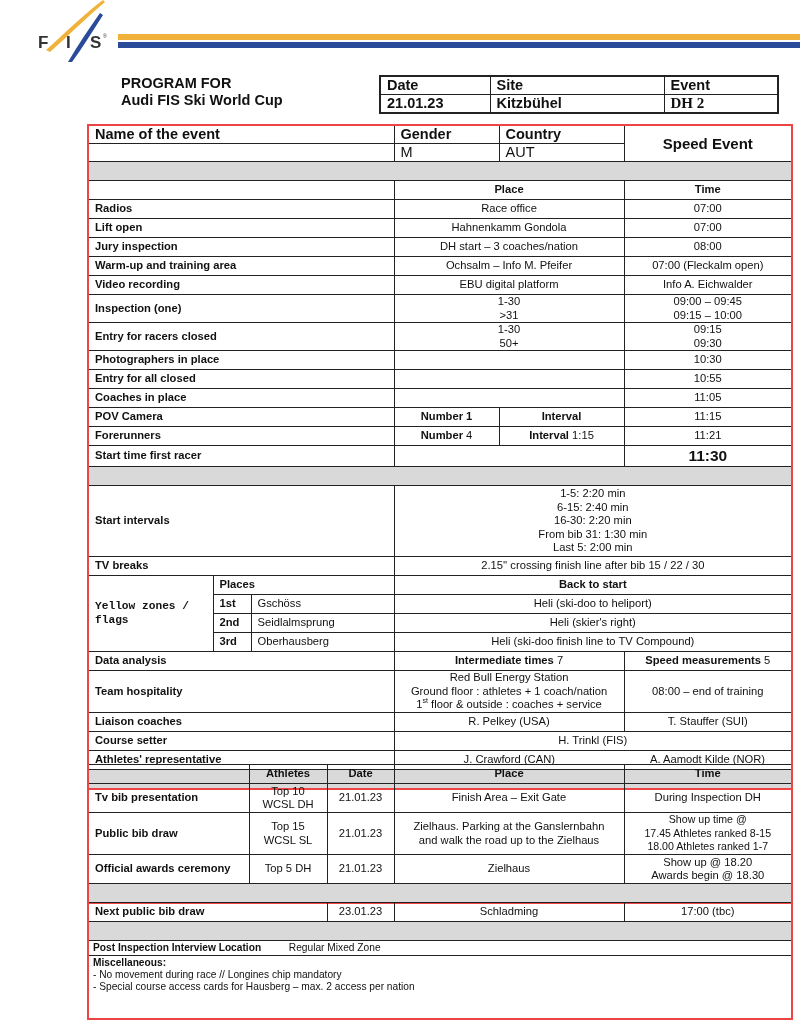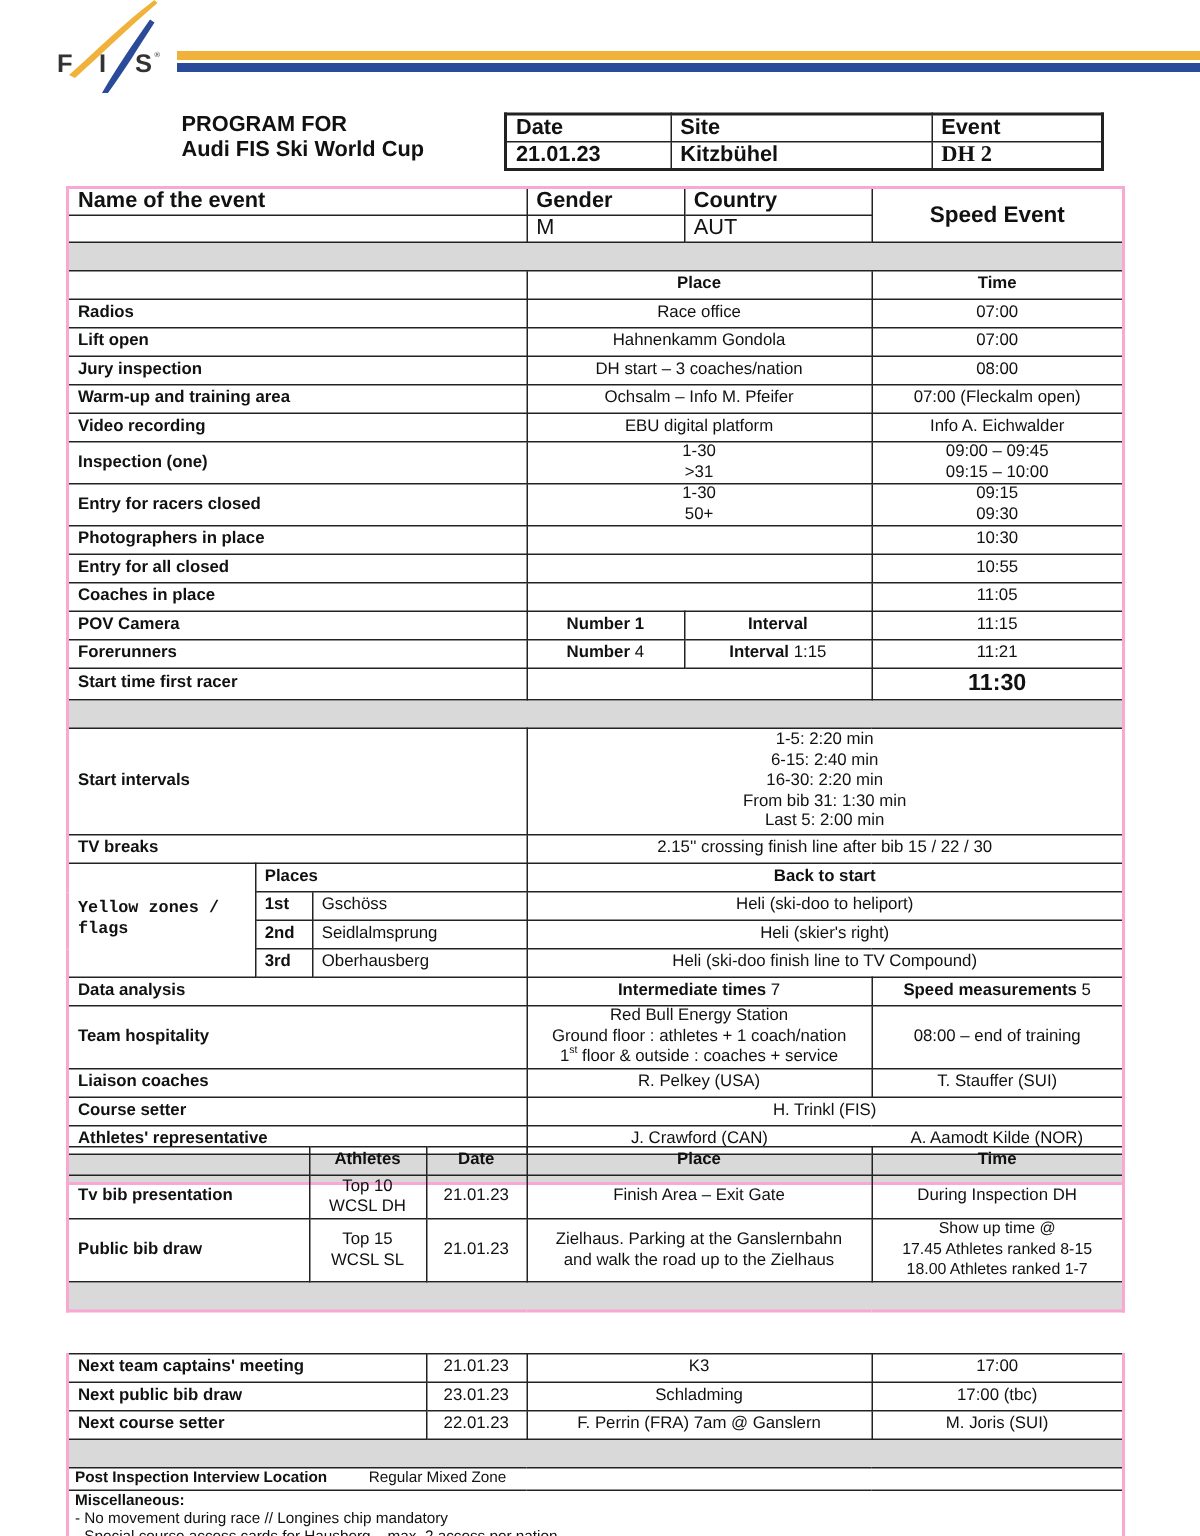--- a/index.html
+++ b/index.html
@@ -4,30 +4,30 @@
 <style>
   html, body { margin:0; padding:0; background:#ffffff; }
   body { width:800px; height:1024px; position:relative; overflow:hidden;
          font-family:"Liberation Sans", sans-serif; color:#111; }
   .abs { position:absolute; }
   
   .logo { left:28px; top:0; width:95px; height:62px; }
   .stripe-y { left:118px; top:34px; width:682px; height:6px; background:#f0b23a; }
   .stripe-b { left:118px; top:42px; width:682px; height:6px; background:#2a4b9a; }
   .title { left:121px; top:75px; font-weight:bold; font-size:14.5px; line-height:17px; }
-  table { border-collapse:collapse; table-layout:fixed; }
+  table { border-collapse:collapse; table-layout:fixed;margin-left:43px; }
   td { border:1px solid #222; padding:0 6px; font-size:11.2px; line-height:13.5px; vertical-align:middle; overflow:hidden; white-space:nowrap; }
   td.c { text-align:center; }
   td.b { font-weight:bold; }
   td.wrap { white-space:normal;font-family:Liberation Mono, monospace; }
   .gray td { background:#d9d9d9; height:4px; padding:0; border-left:1px solid #222; border-right:1px solid #222; }
   .dateTbl { left:336px; top:75px; width:398px; }
   .dateTbl td { font-size:14.5px; font-weight:bold; height:17px; padding:0 6px; }
   .dateTbl .serif { font-family:"Liberation Serif", serif; font-size:15px; }
-  .main { left:44px; top:124px; width:704px; border:2px solid #f9a8d4; }
+  .main { left:44px; top:124px; width:704px; border:2px solid #ef4444; }
   .main td { height:18px; }
   .hdr td { font-size:14.5px; height:17px; }
   .hdr td.b { font-weight:bold; }
   .big { font-size:15.5px !important; font-weight:bold; }
   .misc { font-size:10.2px; line-height:12.3px; white-space:normal; vertical-align:top; padding:1px 4px; }
   sup { font-size:7px; line-height:0; }
 </style>
 </head>
 <body>
 
@@ -292,52 +292,50 @@
     <td class="c">
       <div>Zielhaus. Parking at the Ganslernbahn</div>
       <div>and walk the road up to the Zielhaus</div>
     </td>
     <td class="c" style="font-size:10.6px">
       <div>Show up time @</div>
       <div>17.45 Athletes ranked 8-15</div>
       <div>18.00 Athletes ranked 1-7</div>
     </td>
   </tr>
+  <tr>
+    <td class="b" style="height:28px">Official awards ceremony</td>
+    <td class="c">Top 5 DH</td>
+    <td class="c">21.01.23</td>
+    <td class="c">Zielhaus</td>
+    <td class="c">
+      <div>Show up @ 18.20</div>
+      <div>Awards begin @ 18.30</div>
+    </td>
+  </tr>
   <tr class="gray">
         <td colspan="5"></td>
       </tr>
 </tbody>
   </table>
 
 <table class="abs main" style="top:902px; border-top:none;">
   <colgroup>
     <col style="width:239px">
       <col style="width:67px">
       <col style="width:230px">
       <col style="width:168px">
   </colgroup>
   <tbody>
-      <tr>
-    <td class="b">Next team captains' meeting</td>
-    <td class="c">21.01.23</td>
-    <td class="c">K3</td>
-    <td class="c">17:00</td>
-  </tr>
   <tr>
     <td class="b">Next public bib draw</td>
     <td class="c">23.01.23</td>
     <td class="c">Schladming</td>
     <td class="c">17:00 (tbc)</td>
   </tr>
-  <tr>
-    <td class="b">Next course setter</td>
-    <td class="c">22.01.23</td>
-    <td class="c">F. Perrin (FRA) 7am @ Ganslern</td>
-    <td class="c">M. Joris (SUI)</td>
-  </tr>
   <tr class="gray">
         <td colspan="4"></td>
       </tr>
   <tr>
     <td colspan="4" style="font-size:10.2px; height:12px; padding:0 4px;">
       <b>Post Inspection Interview Location</b>
       <span style="display:inline-block; width:22px"></span>
       <span>Regular Mixed Zone</span>
     </td>
   </tr>

